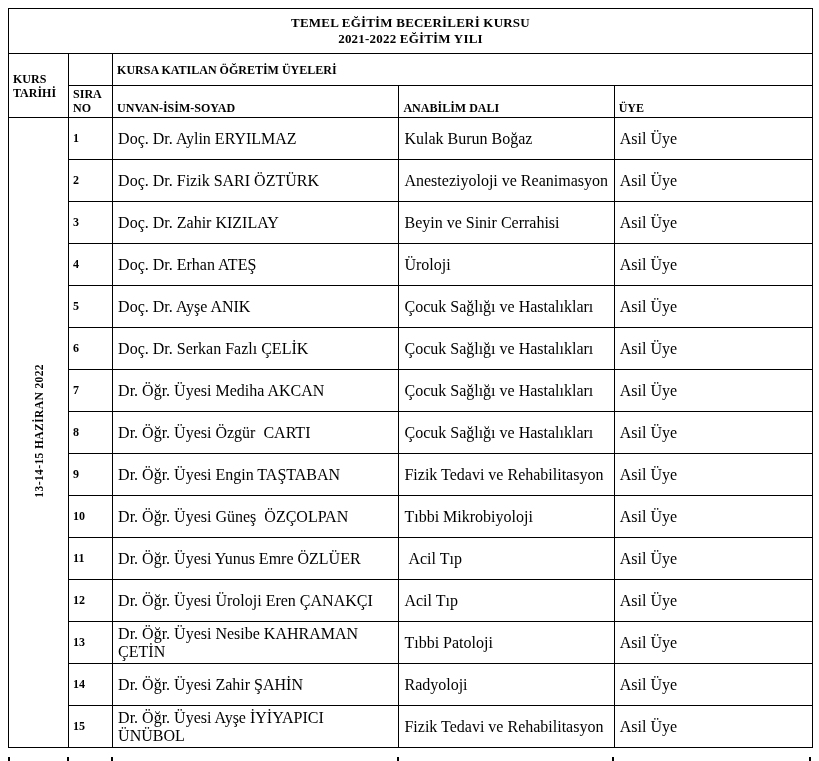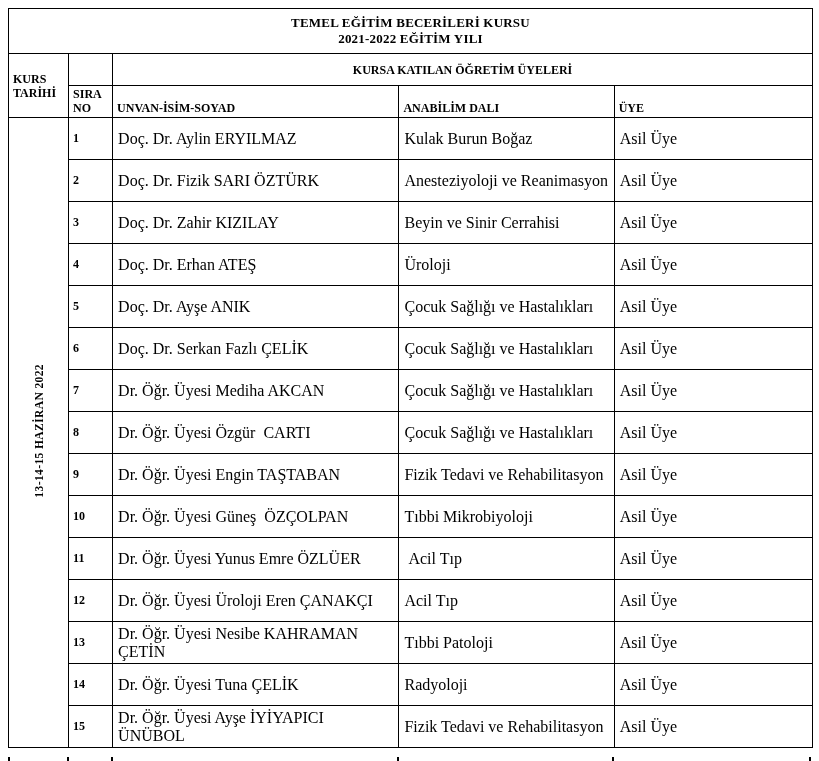--- a/index.html
+++ b/index.html
@@ -46,21 +46,21 @@
     line-height: 16px;
     letter-spacing: 0.2px;
   }
   .h {
     font-weight: bold;
     font-size: 12px;
     padding: 0 4px;
     line-height: 14px;
   }
   .kurs  { vertical-align: middle; }
-  .kursa { text-align: center; vertical-align: middle; }
+  .kursa { text-align: left; vertical-align: middle; }
   .hb    { vertical-align: bottom; padding-bottom: 2px; margin-top: 35px; }
 
   .c-no {
     font-weight: bold;
     font-size: 12px;
     padding: 0 4px;
   }
   .c-name, .c-dept, .c-uye {
     font-size: 16px;
     padding: 0 5px;
@@ -199,21 +199,21 @@
           <td class="c-uye">Asil Üye</td>
         </tr>
         <tr class="r-data">
           <td class="c-no">13</td>
           <td class="c-name">Dr. Öğr. Üyesi Nesibe KAHRAMAN ÇETİN</td>
           <td class="c-dept">Tıbbi Patoloji</td>
           <td class="c-uye">Asil Üye</td>
         </tr>
         <tr class="r-data">
           <td class="c-no">14</td>
-          <td class="c-name">Dr. Öğr. Üyesi Tuna ÇELİK</td>
+          <td class="c-name">Dr. Öğr. Üyesi Zahir ŞAHİN</td>
           <td class="c-dept">Radyoloji</td>
           <td class="c-uye">Asil Üye</td>
         </tr>
         <tr class="r-data">
           <td class="c-no">15</td>
           <td class="c-name">Dr. Öğr. Üyesi Ayşe İYİYAPICI ÜNÜBOL</td>
           <td class="c-dept">Fizik Tedavi ve Rehabilitasyon</td>
           <td class="c-uye">Asil Üye</td>
         </tr>
       </tbody>

